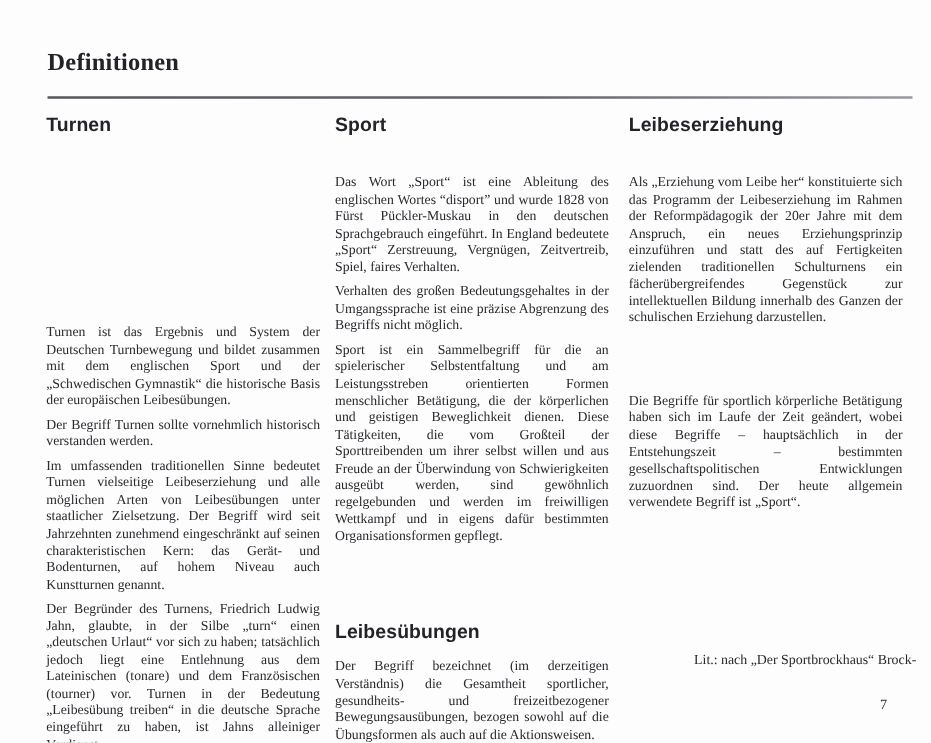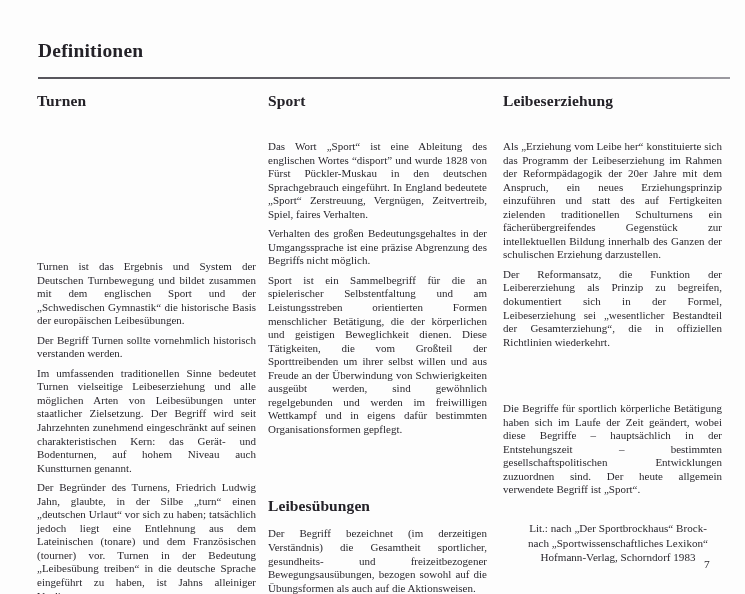--- a/index.html
+++ b/index.html
@@ -51,21 +51,21 @@
   .col {
     position: absolute;
     top: 92px;
     width: 219px;
   }
   .col-1 { left: 37px; }
   .col-2 { left: 268px; }
   .col-3 { left: 503px; }
 
   .col-heading {
-    font-family: Liberation Serif, serif;
+    font-family: Liberation Sans, sans-serif;
     font-weight: bold;
     font-size: 15.5px;
     color: #242228;
     margin: 0 0 6px 0;
     letter-spacing: 0.1px;
   }
 
   .col-heading.mid-heading {
     margin-top: 0;
   }
@@ -89,21 +89,21 @@
   .sec-block { position: relative; }
   .spacer-leibes { height: 61px; }
 
   
   .spacer-c3 { height: 47px; }
 
   .lit {
     font-family: "Liberation Serif", serif;
     font-size: 11.1px;
     line-height: 13.3px;
-    text-align: center;
+    text-align: right;
     margin: 0;
     color: #2a282e;
   }
   .lit-group { margin-bottom: 2px; }
 
   .page-number {
     position: absolute;
     left: 704px;
     top: 558px;
     font-family: "Liberation Serif", serif;
@@ -157,32 +157,27 @@
 
     <p class="para">Der Begriff bezeichnet (im derzeitigen Verständnis) die Gesamtheit sportlicher, gesundheits- und freizeitbezogener Bewegungsausübungen, bezogen sowohl auf die Übungsformen als auch auf die Aktionsweisen.</p>
   </div>
 
   <div class="col col-3">
     <div class="col-heading">Leibeserziehung</div>
 
     <div style="height:24px"></div>
 
     <p class="para">Als „Erziehung vom Leibe her“ konstituierte sich das Programm der Leibeserziehung im Rahmen der Reformpädagogik der 20er Jahre mit dem Anspruch, ein neues Erziehungsprinzip einzuführen und statt des auf Fertigkeiten zielenden traditionellen Schulturnens ein fächerübergreifendes Gegenstück zur intellektuellen Bildung innerhalb des Ganzen der schulischen Erziehung darzustellen.</p>
-    <p class="para">Der Reformansatz, die Funktion der Leibererziehung als Prinzip zu begreifen, dokumentiert sich in der Formel, Leibeserziehung sei „wesentlicher Bestandteil der Gesamterziehung“, die in offiziellen Richtlinien wiederkehrt.</p>
 
     <div class="spacer-c3"></div>
 
     <p class="para">Die Begriffe für sportlich körperliche Betätigung haben sich im Laufe der Zeit geändert, wobei diese Begriffe – hauptsächlich in der Entstehungszeit – bestimmten gesellschaftspolitischen Entwicklungen zuzuordnen sind. Der heute allgemein verwendete Begriff ist „Sport“.</p>
   </div>
 
   <div class="lit-wrap">
     <div class="lit-group">
       <p class="lit">Lit.: nach „Der Sportbrockhaus“ Brock-</p>
     </div>
-    <div class="lit-group">
-      <p class="lit">nach „Sportwissenschaftliches Lexikon“</p>
-      <p class="lit">Hofmann-Verlag, Schorndorf 1983</p>
-    </div>
   </div>
 
   <div class="page-number">7</div>
 
 </div>
 
 </body></html>

